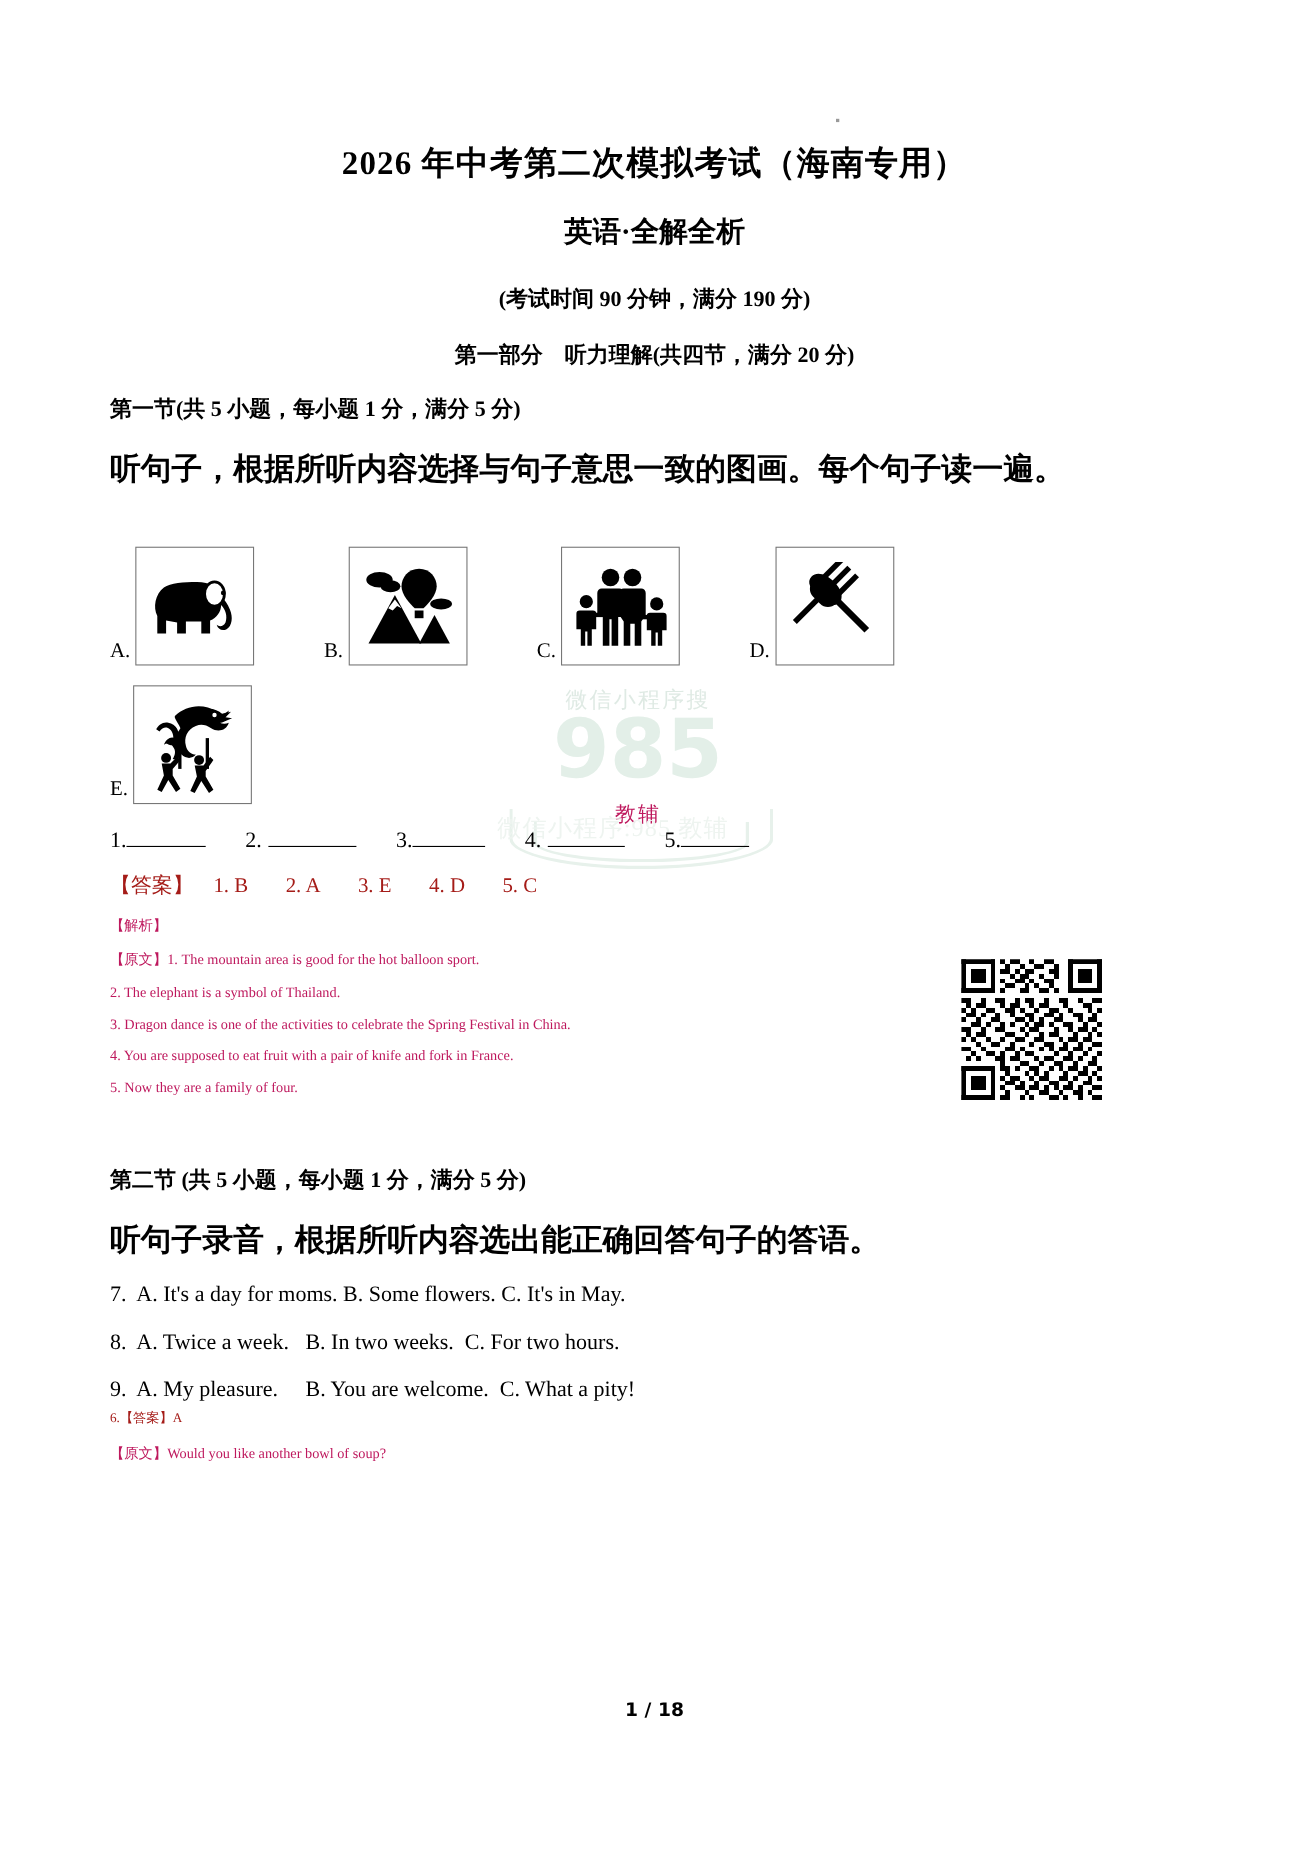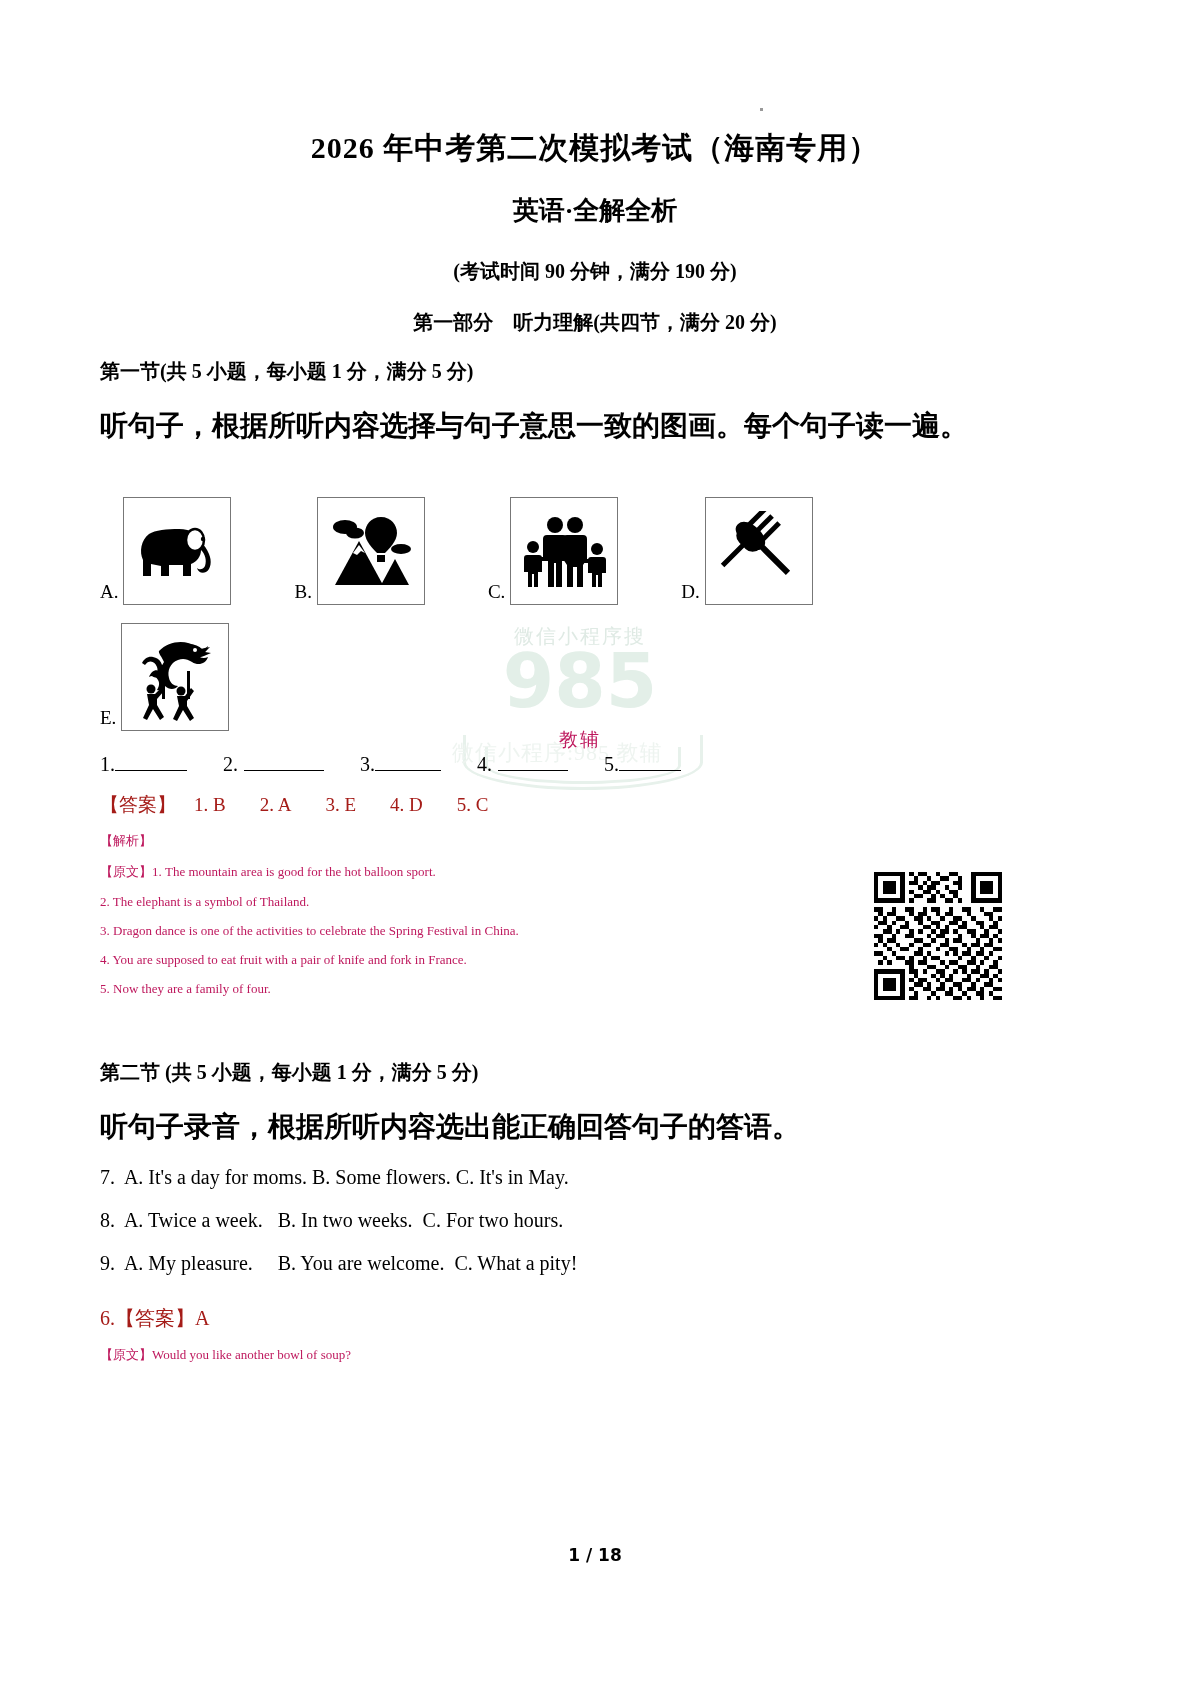--- a/index.html
+++ b/index.html
@@ -223,22 +223,22 @@
 
   
   .q-line {
     font-size: 20px;
     margin-top: 20px;
     white-space: pre;
   }
   .spacer-40 { height: 40px; }
 
   .ans6 {
-    margin-top: 30px;
-    font-size: 20px;
+    margin-top: 6px;
+    font-size: 12px;
     color: #a51c18;
   }
 
   
   .footer {
     position: absolute;
     left: 0;
     right: 0;
     top: 1545px;
     text-align: center;

